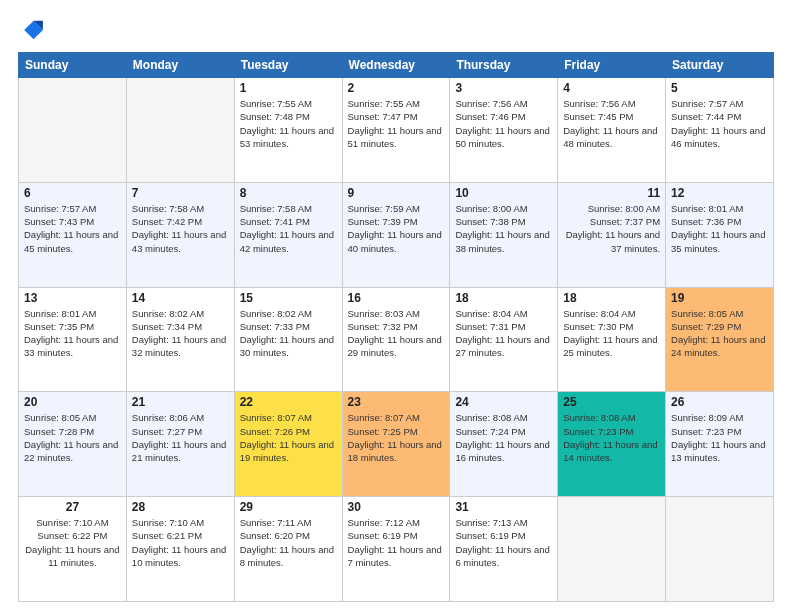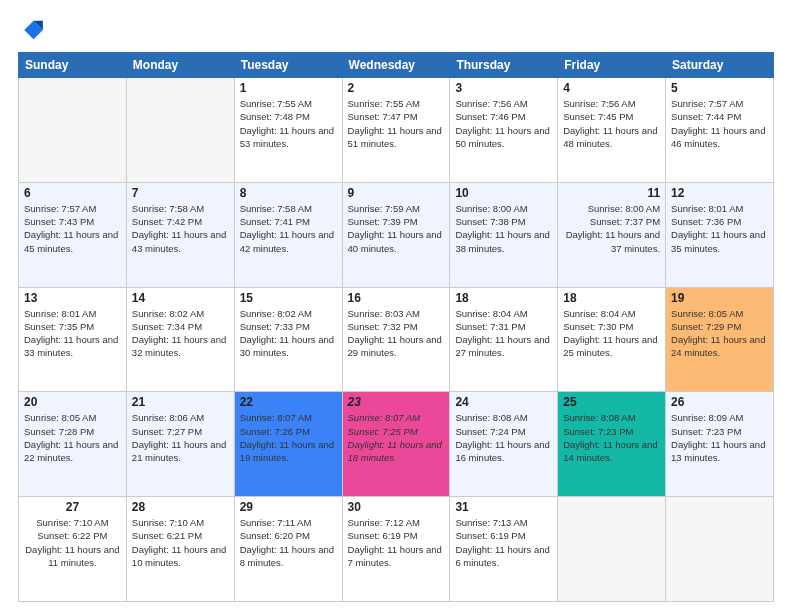--- a/index.html
+++ b/index.html
@@ -268,27 +268,27 @@
             <div class="day-info">Sunrise: 8:05 AM
 Sunset: 7:28 PM
 Daylight: 11 hours and 22 minutes.</div>
           </td>
           <td style="background: rgb(240, 244, 255);">
             <span class="day-num">21</span>
             <div class="day-info">Sunrise: 8:06 AM
 Sunset: 7:27 PM
 Daylight: 11 hours and 21 minutes.</div>
           </td>
-          <td style="background: #3b82f6;">
+          <td style="background: #fde047;">
             <span class="day-num">22</span>
             <div class="day-info">Sunrise: 8:07 AM
 Sunset: 7:26 PM
 Daylight: 11 hours and 19 minutes.</div>
           </td>
-          <td style="background: #ec4899; font-style: italic;">
+          <td style="background: #fdba74;">
             <span class="day-num">23</span>
             <div class="day-info">Sunrise: 8:07 AM
 Sunset: 7:25 PM
 Daylight: 11 hours and 18 minutes.</div>
           </td>
           <td style="background: rgb(240, 244, 255);">
             <span class="day-num">24</span>
             <div class="day-info">Sunrise: 8:08 AM
 Sunset: 7:24 PM
 Daylight: 11 hours and 16 minutes.</div>

